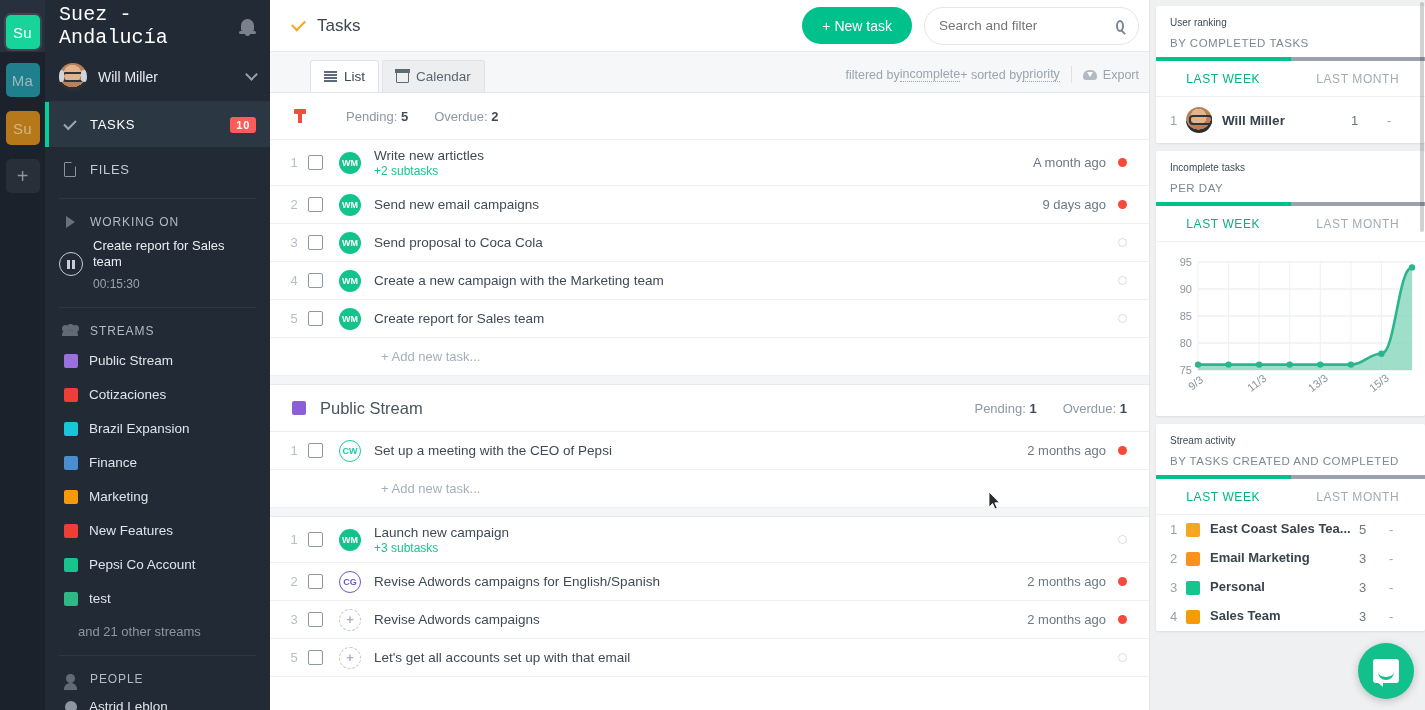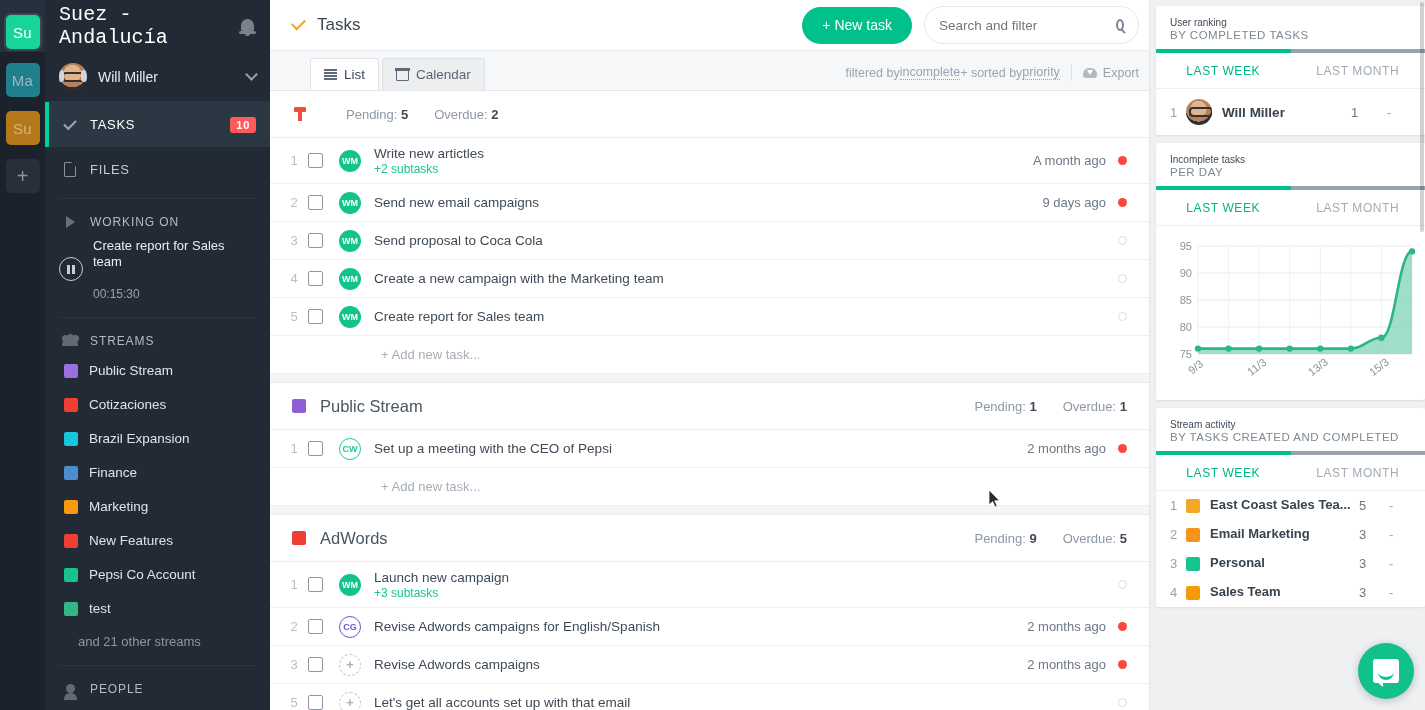--- a/index.html
+++ b/index.html
@@ -78,21 +78,21 @@
   .streams-ico span:nth-child(3){ left:10px; top:0; }
   .streams-ico em { position:absolute; left:0; top:6px; width:16px; height:5px;
      border-radius:4px 4px 0 0; background:#8d96a1; }
 
   .working-row { display:flex; align-items:center; padding:3px 14px 10px 14px; }
   .pause-btn { width:24px; height:24px; border-radius:50%; border:1.6px solid #c7ced7;
      flex:0 0 24px; display:flex; align-items:center; justify-content:center; margin-right:10px;
      cursor:pointer; }
   .pause-btn b { display:block; width:3px; height:9px; background:#c7ced7; margin:0 1px; }
   .working-title { font-size:13px; color:#e9edf1; line-height:1.25; }
-  .working-time { font-size:12px; color:#9aa3ae; margin-top:16px; }
+  .working-time { font-size:12px; color:#9aa3ae; margin-top:6px; }
 
   .stream-row { display:flex; align-items:center; height:34px; padding:0 14px; cursor:pointer; }
   .sw { width:14px; height:14px; border-radius:2px; flex:0 0 14px; margin-right:11px; margin-left:5px; }
   .stream-name { font-size:13.5px; color:#dfe4ea; }
   .other-streams { font-size:13px; color:#8d96a1; padding:8px 14px 10px 33px; }
   .person-row { display:flex; align-items:center; height:30px; padding:0 14px; }
   .pdot { width:12px; height:12px; border-radius:50%; background:#8d96a1; margin-left:6px; margin-right:12px; }
 
   
   .main { flex:1 1 auto; background:#fff; display:flex; flex-direction:column;
@@ -173,21 +173,21 @@
   .cursor { position:absolute; left:719px; top:399px; width:12px; height:18px; z-index:30;
      pointer-events:none; }
   .cursor svg { display:block; }
 
   
   .right { width:275px; flex:0 0 275px; background:#eef0f2; padding:6px 0 0 6px;
      position:relative; overflow:hidden; }
   .card { background:#fff; border-radius:2px; box-shadow:0 1px 2px rgba(0,0,0,.08); margin-bottom:8px; }
   .card-h { padding:11px 14px 8px 14px; }
   .card-t { font-size:10px; color:#3f4a56; }
-  .card-s { font-size:11.5px; color:#7d8893; letter-spacing:.5px; margin-top:1px; }
+  .card-s { font-size:11.5px; color:#7d8893; letter-spacing:.5px; margin-top:9px; }
   .seg-bar { height:4px; display:flex; }
   .seg-bar i { flex:1; background:#00c08b; }
   .seg-bar u { flex:1; background:#9aa3ad; }
   .seg-tabs { display:flex; border-bottom:1px solid #edeff1; }
   .seg-tab { flex:1; text-align:center; font-size:12px; letter-spacing:.6px; padding:11px 0 10px 0;
      color:#a2abb4; cursor:pointer; }
   .seg-tab.active { color:#00b484; }
   .rank-row { display:flex; align-items:center; padding:10px 14px; }
   .rank-n { width:16px; font-size:13px; color:#98a2ac; }
   .rank-av { width:26px; height:26px; border-radius:50%; flex:0 0 26px; margin-right:10px;
@@ -464,26 +464,20 @@
             <span class="t-check"></span>
             <span class="t-av ring-teal">CW</span>
             <span class="t-main">
               <div class="t-title">Set up a meeting with the CEO of Pepsi</div>
             </span>
             <span class="t-date">2 months ago</span>
             <span class="t-dot on"></span>
           </div>
           <div class="addrow">+ Add new task...</div>
           <div class="grp-gap"></div>
-          <div class="grp-head">
-            <span class="grp-ico" style="background:#ef3e33"></span>
-            <span class="grp-title">AdWords</span>
-            <span class="grp-stat"><span>Pending:</span> <b>9</b></span>
-            <span class="grp-stat"><span>Overdue:</span> <b>5</b></span>
-          </div>
           <div class="task-row tall">
             <span class="t-num">1</span>
             <span class="t-check"></span>
             <span class="t-av solid">WM</span>
             <span class="t-main">
               <div class="t-title">Launch new campaign</div>
               <div class="t-sub">+3 subtasks</div>
             </span>
             <span class="t-date"></span>
             <span class="t-dot off"></span>

